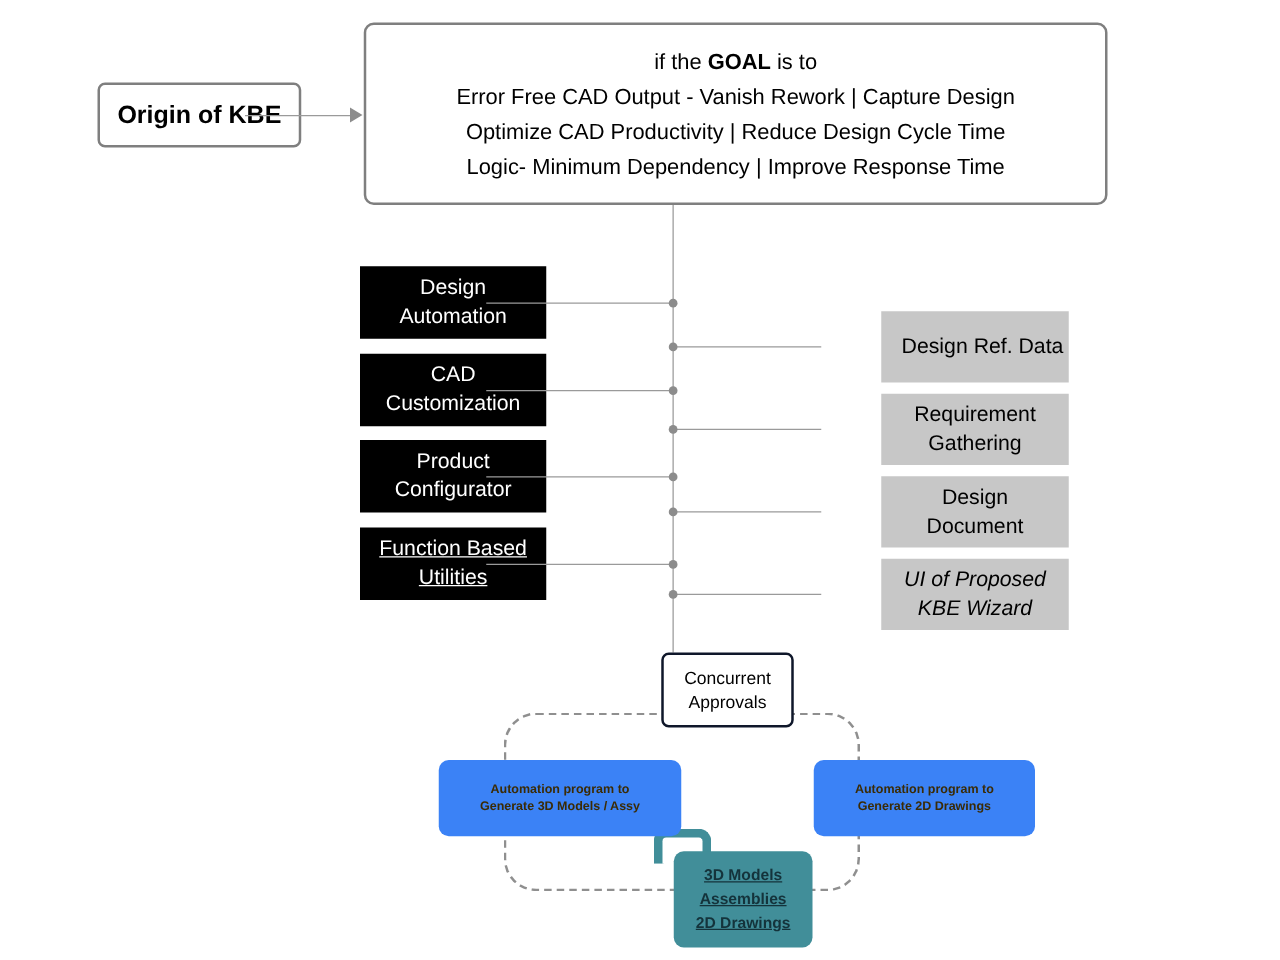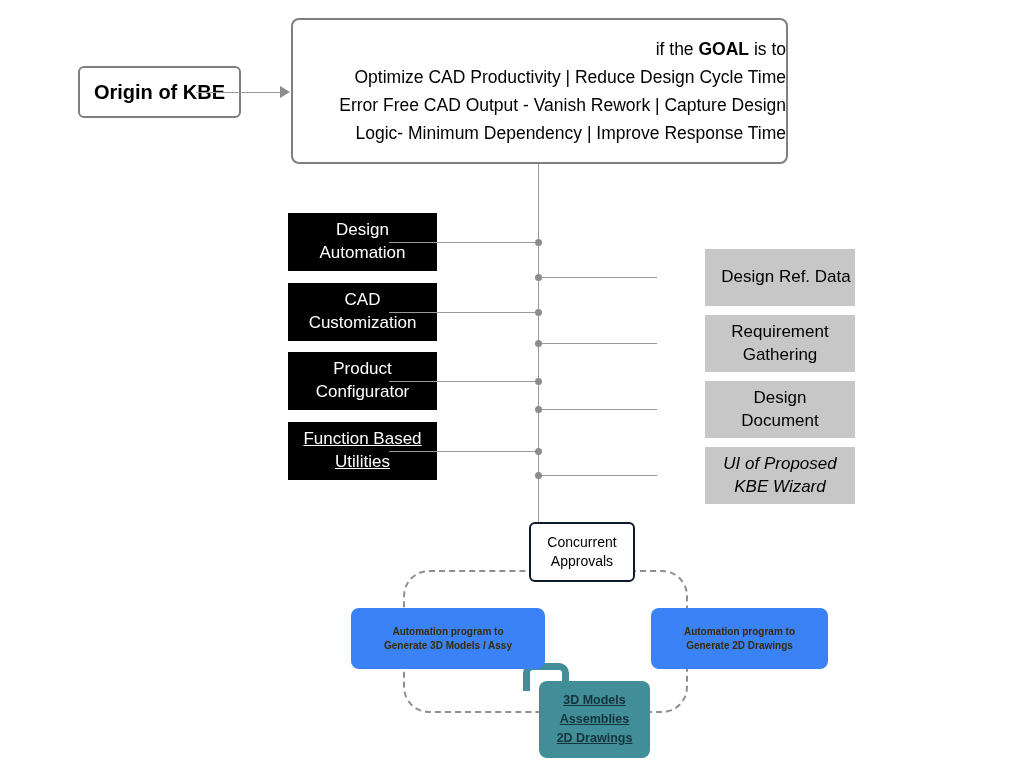--- a/index.html
+++ b/index.html
@@ -11,23 +11,23 @@
     text-align: center; white-space: pre-line; margin-left: 48px;
   }
 
   .origin-box {
     left: 30px; top: 66px; width: 163px; height: 52px;
     border: 2px solid #7f7f7f; border-radius: 6px; background: #fff;
     font-size: 20px; font-weight: bold; color: #000;
   }
 
   .goal-box {
-    position: absolute; left: 291px; top: 18px; width: 497px; height: 146px;
+    position: absolute; left: 291px; top: 18px; width: 595px; height: 146px;
     border: 2px solid #7f7f7f; border-radius: 8px; background: #fff;
-    display: flex; flex-direction: column; align-items: flex-end; justify-content: center;
+    display: flex; flex-direction: column; align-items: center; justify-content: center;
     font-size: 17.5px; line-height: 28px; color: #000; text-align: center;
   }
 
   .black-box { left: 240px; width: 149px; height: 58px; background: #000; color: #fff; font-size: 17px; line-height: 1.35; }
   .bb1 { top: 213px; } .bb2 { top: 283px; } .bb3 { top: 352px; } .bb4 { top: 422px; text-decoration: underline; }
 
   .gray-box { left: 657px; width: 150px; height: 57px; background: #c7c7c7; color: #000; font-size: 17px; line-height: 1.35; }
   .gb1 { top: 249px; padding-left: 12px; } .gb2 { top: 315px; } .gb3 { top: 381px; } .gb4 { top: 447px; font-style: italic; }
 
   .hline { position: absolute; height: 1px; background: #9a9a9a; }
@@ -86,22 +86,22 @@
     <span>Origin of KBE</span>
   </div>
 
   <div class="arrow-line"></div>
   <div class="arrow-head"></div>
 
   <div class="goal-box">
     <div>
       <span>if the </span><b>GOAL</b><span> is to</span>
     </div>
+    <div>Error Free CAD Output - Vanish Rework | Capture Design</div>
     <div>Optimize CAD Productivity | Reduce Design Cycle Time</div>
-    <div>Error Free CAD Output - Vanish Rework | Capture Design</div>
     <div>Logic- Minimum Dependency | Improve Response Time</div>
   </div>
 
   <div class="vline"></div>
 
   <div class="node black-box bb1">
     <span>Design
 Automation</span>
   </div>
   <div class="node black-box bb2">

